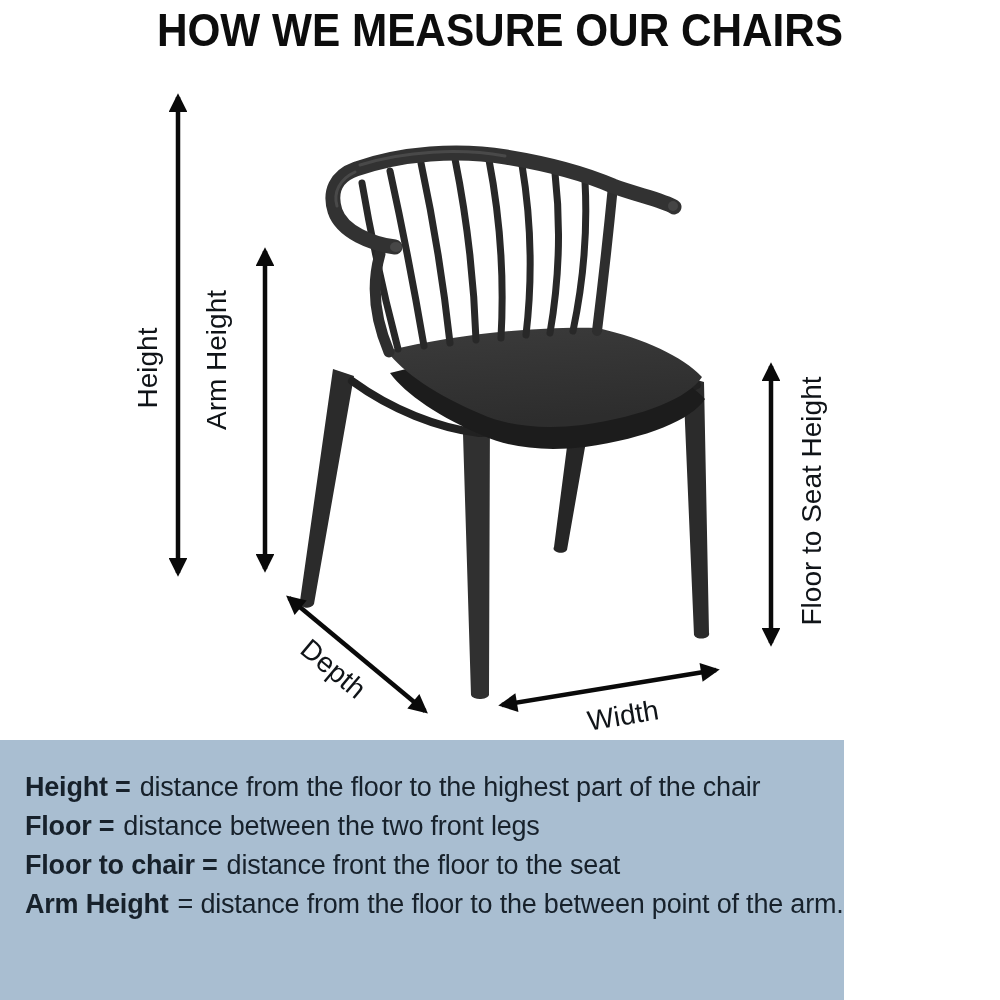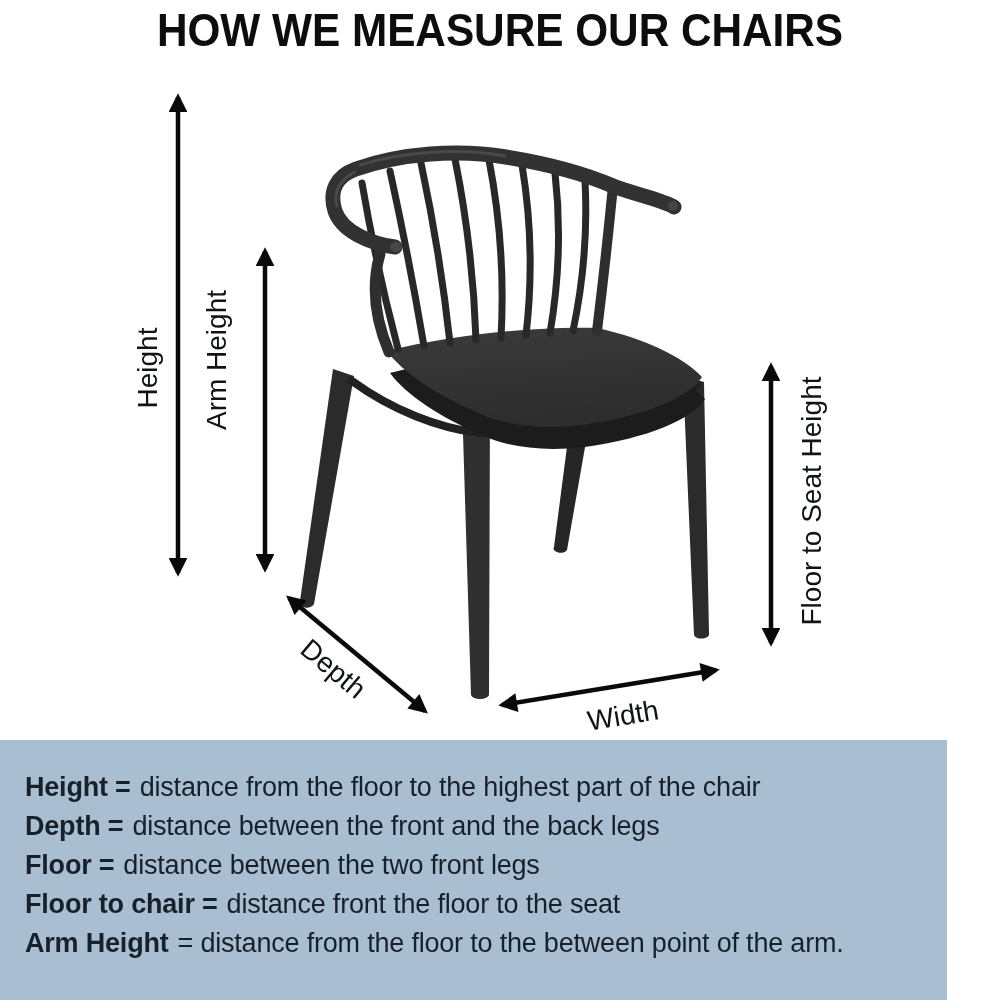--- a/index.html
+++ b/index.html
@@ -33,21 +33,21 @@
     font-size:28px;color:var(--label-ink);
     white-space:nowrap;
     transform:translate(-50%,-50%) rotate(-90deg);
   }
   #label-height{left:148px;top:368px;}
   #label-arm-height{left:217px;top:360px;}
   #label-floor-seat{left:812px;top:501px;}
   #label-depth{left:333px;top:669px;transform:translate(-50%,-50%) rotate(40deg);}
   #label-width{left:623px;top:716px;transform:translate(-50%,-50%) rotate(-9.5deg);}
   .legend{
-    position:absolute;left:0;top:740px;width:947px;height:260px;
+    position:absolute;left:0;top:740px;width:844px;height:260px;
     background:var(--legend-bg);
     padding:28px 24px 0 25px;
   }
   .legend-row{
     height:39px;line-height:39px;
     font-size:27px;letter-spacing:-0.2px;
     color:var(--ink);
     white-space:nowrap;
   }
   .legend-row .term{font-weight:700;margin-right:9px;}
@@ -125,23 +125,20 @@
     <div class="dim-label" id="label-floor-seat">Floor to Seat Height</div>
     <div class="dim-label" id="label-depth">Depth</div>
     <div class="dim-label" id="label-width">Width</div>
   </div>
 
   <div class="legend">
     <div class="legend-row">
       <span class="term">Height =</span><span class="def">distance from the floor to the highest part of the chair</span>
     </div>
     <div class="legend-row">
-      <span class="term">Depth =</span><span class="def">distance between the front and the back legs</span>
-    </div>
-    <div class="legend-row">
       <span class="term">Floor =</span><span class="def">distance between the two front legs</span>
     </div>
     <div class="legend-row">
       <span class="term">Floor to chair =</span><span class="def">distance front the floor to the seat</span>
     </div>
     <div class="legend-row">
       <span class="term">Arm Height</span><span class="def">= distance from the floor to the between point of the arm.</span>
     </div>
   </div>
 

